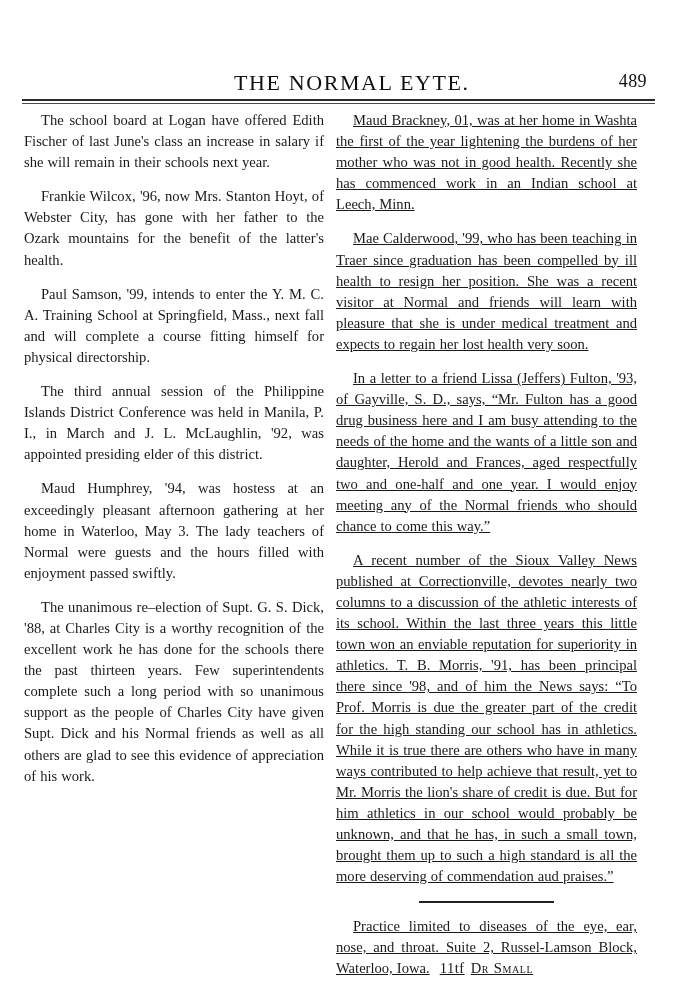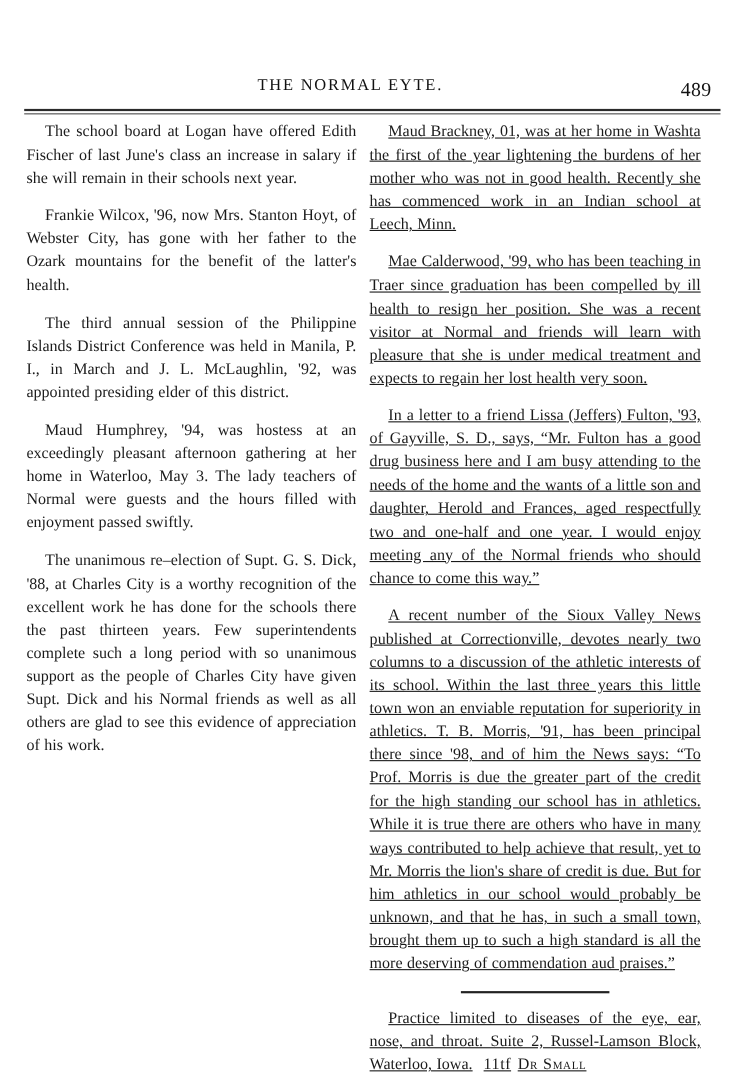--- a/index.html
+++ b/index.html
@@ -28,21 +28,21 @@
     position: absolute;
     left: 24px;
     top: 70px;
     width: 629px;
     height: 26px;
   }
   .masthead-title {
     position: absolute;
     left: 210px;
     top: 0;
-    font-size: 15px;
+    font-size: 22px;
     letter-spacing: 1.6px;
     font-weight: 400;
     color: #111;
     white-space: nowrap;
   }
   .masthead-folio {
     position: absolute;
     right: 6px;
     top: 1px;
     font-size: 18px;
@@ -144,20 +144,21 @@
     <div class="masthead-folio">489</div>
   </div>
 
   <div class="rule-double"></div>
 
   <div class="columns">
 
     <div class="col">
       <p class="item">The school board at Logan have offered Edith Fischer of last June's class an increase in salary if she will remain in their schools next year.</p>
       <p class="item">Frankie Wilcox, '96, now Mrs. Stanton Hoyt, of Webster City, has gone with her father to the Ozark mountains for the benefit of the latter's health.</p>
+      <p class="item">Paul Samson, '99, intends to enter the Y. M. C. A. Training School at Springfield, Mass., next fall and will complete a course fitting himself for physical directorship.</p>
       <p class="item">The third annual session of the Philippine Islands District Conference was held in Manila, P. I., in March and J. L. McLaughlin, '92, was appointed presiding elder of this district.</p>
       <p class="item">Maud Humphrey, '94, was hostess at an exceedingly pleasant afternoon gathering at her home in Waterloo, May 3. The lady teachers of Normal were guests and the hours filled with enjoyment passed swiftly.</p>
       <p class="item">The unanimous re–election of Supt. G. S. Dick, '88, at Charles City is a worthy recognition of the excellent work he has done for the schools there the past thirteen years. Few superintendents complete such a long period with so unanimous support as the people of Charles City have given Supt. Dick and his Normal friends as well as all others are glad to see this evidence of appreciation of his work.</p>
     </div>
 
     <div class="col col-right">
       <p class="item">Maud Brackney, 01, was at her home in Washta the first of the year lightening the burdens of her mother who was not in good health. Recently she has commenced work in an Indian school at Leech, Minn.</p>
       <p class="item">Mae Calderwood, '99, who has been teaching in Traer since graduation has been compelled by ill health to resign her position. She was a recent visitor at Normal and friends will learn with pleasure that she is under medical treatment and expects to regain her lost health very soon.</p>
       <p class="item">In a letter to a friend Lissa (Jeffers) Fulton, '93, of Gayville, S. D., says, “Mr. Fulton has a good drug business here and I am busy attending to the needs of the home and the wants of a little son and daughter, Herold and Frances, aged respectfully two and one-half and one year. I would enjoy meeting any of the Normal friends who should chance to come this way.”</p>
       <p class="item">A recent number of the Sioux Valley News published at Correctionville, devotes nearly two columns to a discussion of the athletic interests of its school. Within the last three years this little town won an enviable reputation for superiority in athletics. T. B. Morris, '91, has been principal there since '98, and of him the News says: “To Prof. Morris is due the greater part of the credit for the high standing our school has in athletics. While it is true there are others who have in many ways contributed to help achieve that result, yet to Mr. Morris the lion's share of credit is due. But for him athletics in our school would probably be unknown, and that he has, in such a small town, brought them up to such a high standard is all the more deserving of commendation aud praises.”</p>

